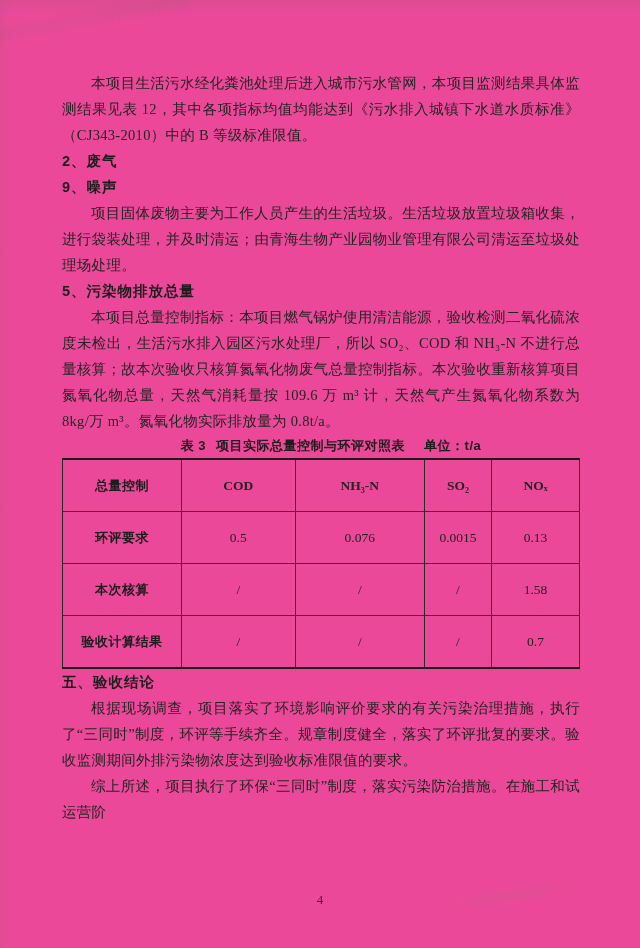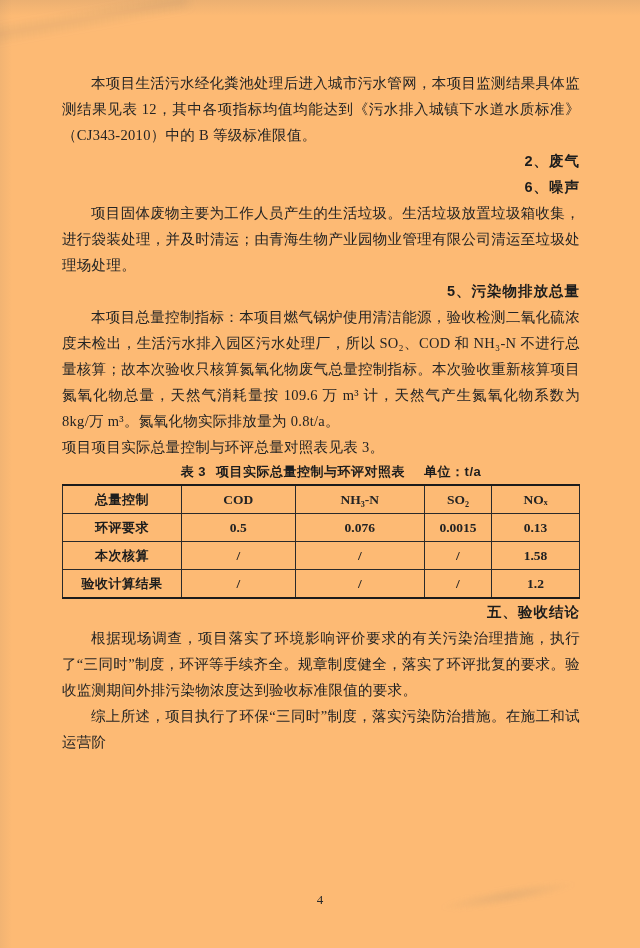--- a/index.html
+++ b/index.html
@@ -5,21 +5,21 @@
   html, body {
     margin: 0;
     padding: 0;
     background: #e9e7e3;
   }
   .page {
     position: relative;
     width: 640px;
     height: 948px;
     margin: 0 auto;
-    background: #fdba74;
+    background: #ec4899;
     overflow: hidden;
     font-family: "Liberation Serif", "DejaVu Serif", serif;
     color: #242424;
     box-sizing: border-box;
   }
   
   .top-shade {
     position: absolute; top: 0; left: 0; right: 0; height: 16px;
     background: linear-gradient(180deg, rgba(110,105,98,0.12), rgba(110,105,98,0));
     pointer-events: none;
@@ -60,21 +60,21 @@
     letter-spacing: 0.3px;
   }
   .hd {
     margin: 0;
     font-size: 14.5px;
     line-height: 26px;
     font-weight: bold;
     font-family: "Liberation Sans", "DejaVu Sans", sans-serif;
     letter-spacing: 1px;
     color: #1d1d1d;
-    text-align: right;
+    text-align: left;
   }
   .tbl-caption {
     margin: 3px 0 3px 0;
     text-align: center;
     font-weight: bold;
     font-family: "Liberation Sans", "DejaVu Sans", sans-serif;
     font-size: 13px;
     line-height: 18px;
     letter-spacing: 0.5px;
     color: #1d1d1d;
@@ -85,37 +85,37 @@
     width: 100%;
     border-collapse: collapse;
     table-layout: fixed;
     border-top: 2.5px solid #1c1c1c;
     border-bottom: 2.5px solid #1c1c1c;
     font-size: 13.5px;
   }
   table.data-table th, table.data-table td {
     border: 1px solid #2a2a2a;
     height: 19px;
-    padding: 4px 2px;
+    padding: 16px 2px;
     text-align: center;
     vertical-align: middle;
     line-height: 19px;
     white-space: nowrap;
     overflow: hidden;
   }
   table.data-table th.rowlabel, table.data-table th.collabel {
     font-family: "Liberation Sans", "DejaVu Sans", sans-serif;
     font-weight: bold;
     font-size: 13px;
     letter-spacing: 0.5px;
     color: #1d1d1d;
   }
   table.data-table td {
     font-family: "Liberation Serif", "DejaVu Serif", serif;
-    font-weight: bold;
+    font-weight: normal;
     color: #222;
   }
   .page-number {
     position: absolute;
     left: 0; right: 0;
     bottom: 40px;
     text-align: center;
     font-size: 13px;
     color: #2a2a2a;
   }
@@ -129,27 +129,26 @@
   <div class="left-shade"></div>
   <div class="streak"></div>
   <div class="smudge-br"></div>
 
   <div class="content">
 
     <p class="para">本项目生活污水经化粪池处理后进入城市污水管网，本项目监测结果具体监测结果见表 12，其中各项指标均值均能达到《污水排入城镇下水道水质标准》（CJ343-2010）中的 B 等级标准限值。</p>
 
     <h3 class="hd">2、废气</h3>
 
-    <h3 class="hd">6、噪声</h3>
+    <h3 class="hd">9、噪声</h3>
 
     <p class="para">项目固体废物主要为工作人员产生的生活垃圾。生活垃圾放置垃圾箱收集，进行袋装处理，并及时清运；由青海生物产业园物业管理有限公司清运至垃圾处理场处理。</p>
 
     <h3 class="hd">5、污染物排放总量</h3>
     <p class="para">本项目总量控制指标：本项目燃气锅炉使用清洁能源，验收检测二氧化硫浓度未检出，生活污水排入园区污水处理厂，所以 SO₂、COD 和 NH₃-N 不进行总量核算；故本次验收只核算氮氧化物废气总量控制指标。本次验收重新核算项目氮氧化物总量，天然气消耗量按 109.6 万 m³ 计，天然气产生氮氧化物系数为 8kg/万 m³。氮氧化物实际排放量为 0.8t/a。</p>
-    <p class="noindent">项目项目实际总量控制与环评总量对照表见表 3。</p>
 
     <div class="tbl-caption">
       <span class="cap-label">表 3</span><span>项目实际总量控制与环评对照表</span><span class="cap-unit">单位：t/a</span>
     </div>
 
     <table class="data-table">
       <colgroup>
         <col style="width:23%">
         <col style="width:22%">
         <col style="width:25%">
@@ -176,21 +175,21 @@
           <td>/</td>
           <td>/</td>
           <td>/</td>
           <td>1.58</td>
         </tr>
         <tr>
           <th class="rowlabel">验收计算结果</th>
           <td>/</td>
           <td>/</td>
           <td>/</td>
-          <td>1.2</td>
+          <td>0.7</td>
         </tr>
       </tbody>
     </table>
 
     <h3 class="hd">五、验收结论</h3>
     <p class="para">根据现场调查，项目落实了环境影响评价要求的有关污染治理措施，执行了“三同时”制度，环评等手续齐全。规章制度健全，落实了环评批复的要求。验收监测期间外排污染物浓度达到验收标准限值的要求。</p>
     <p class="para">综上所述，项目执行了环保“三同时”制度，落实污染防治措施。在施工和试运营阶</p>
 
   </div>
 

